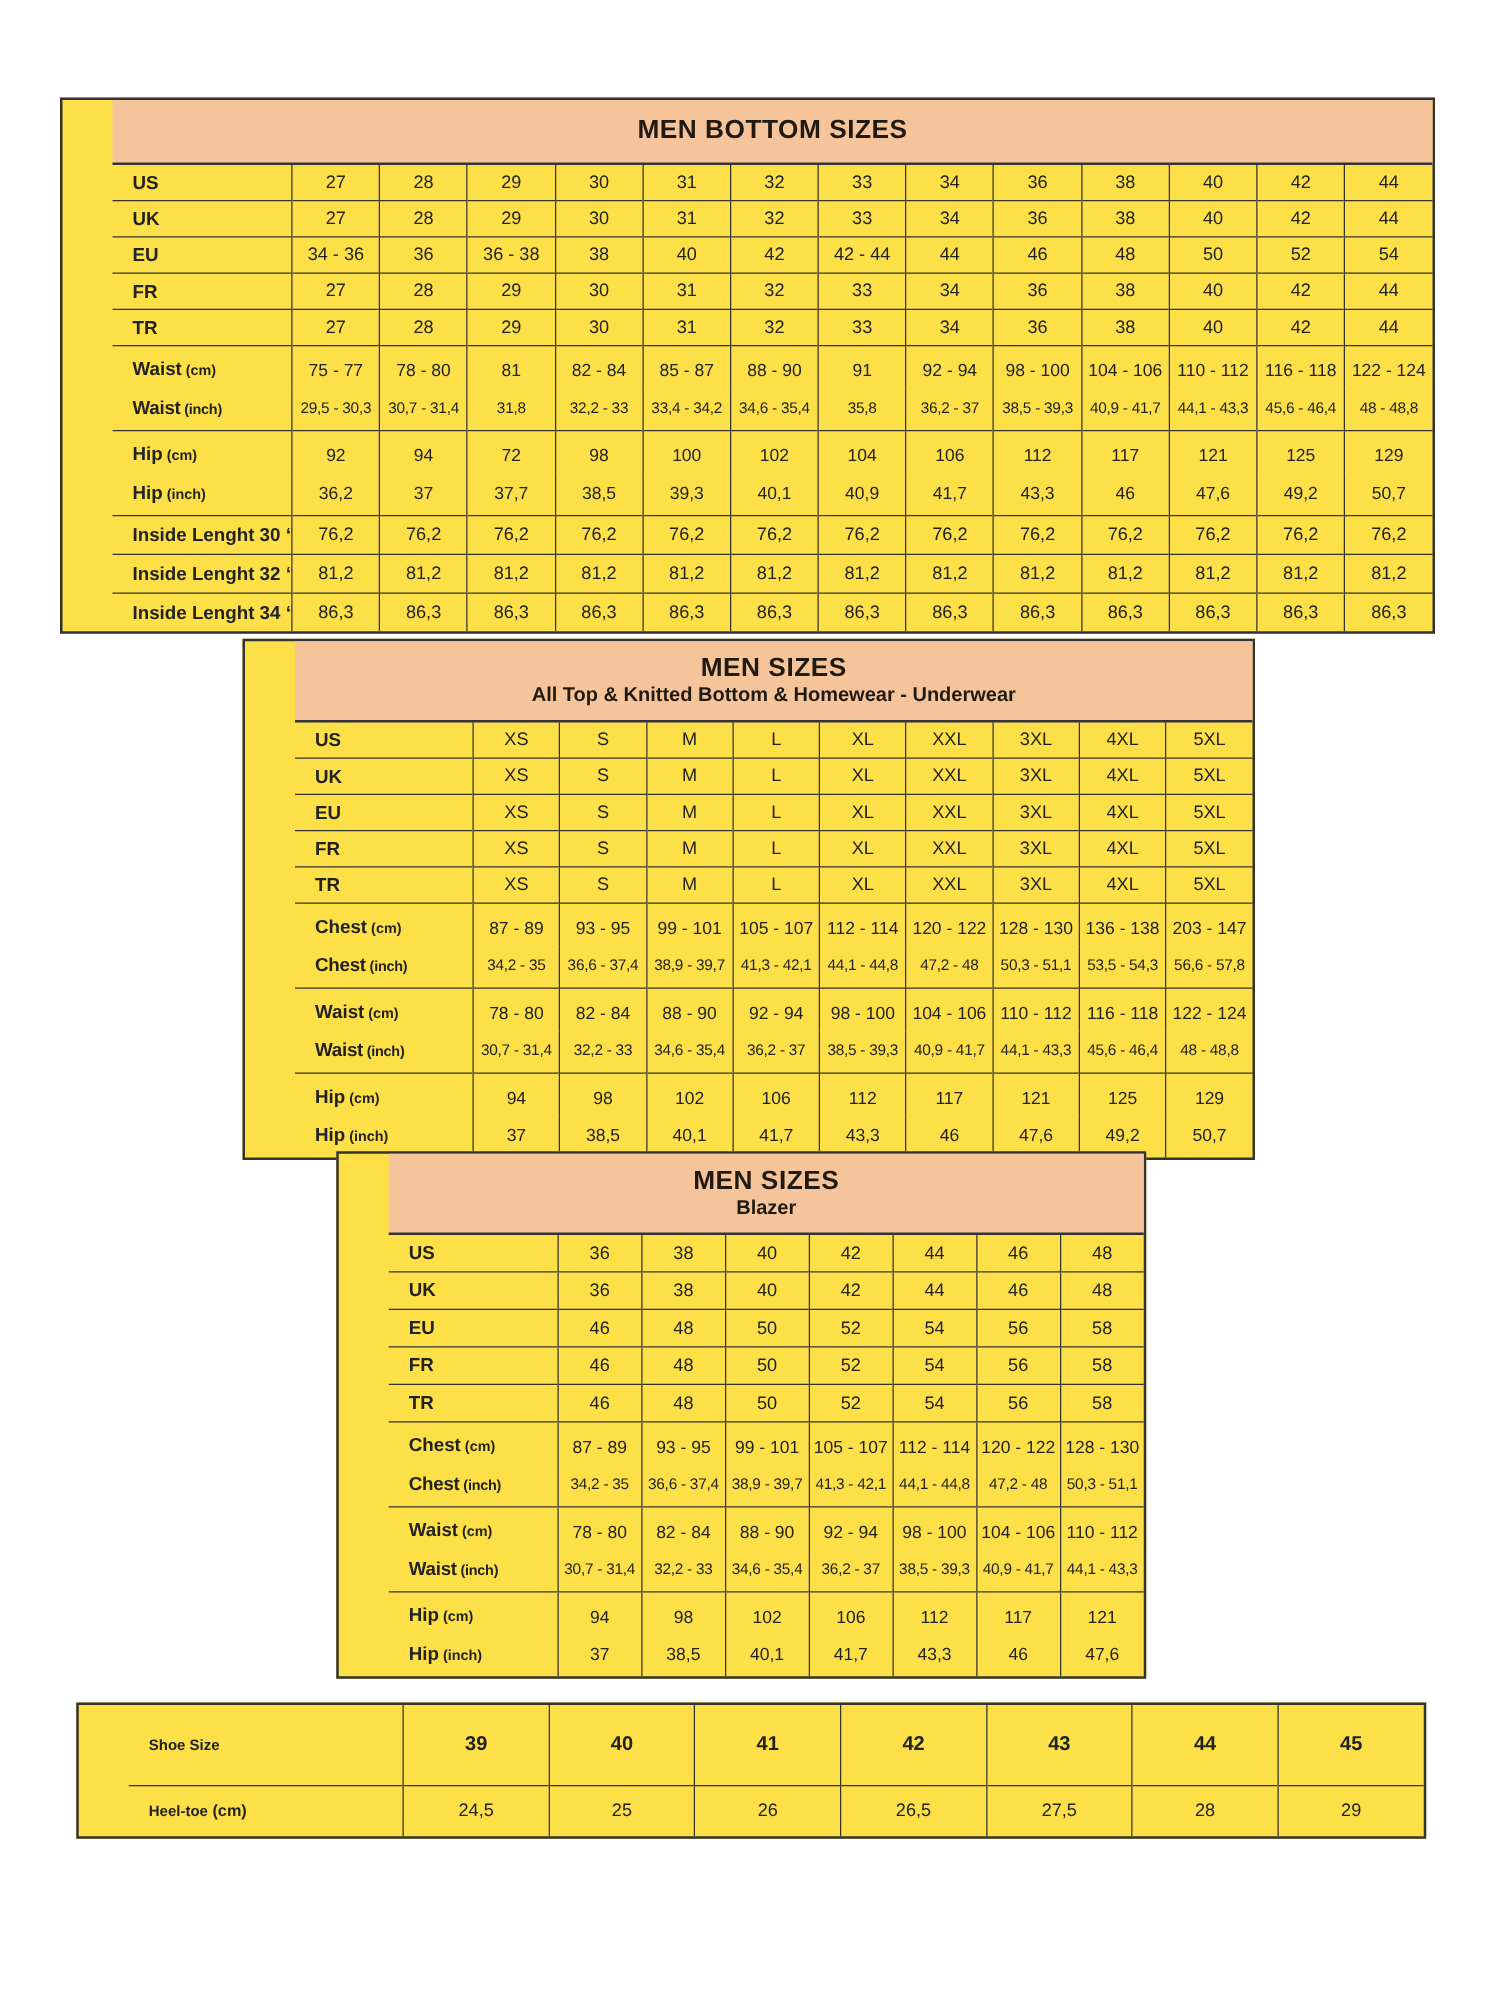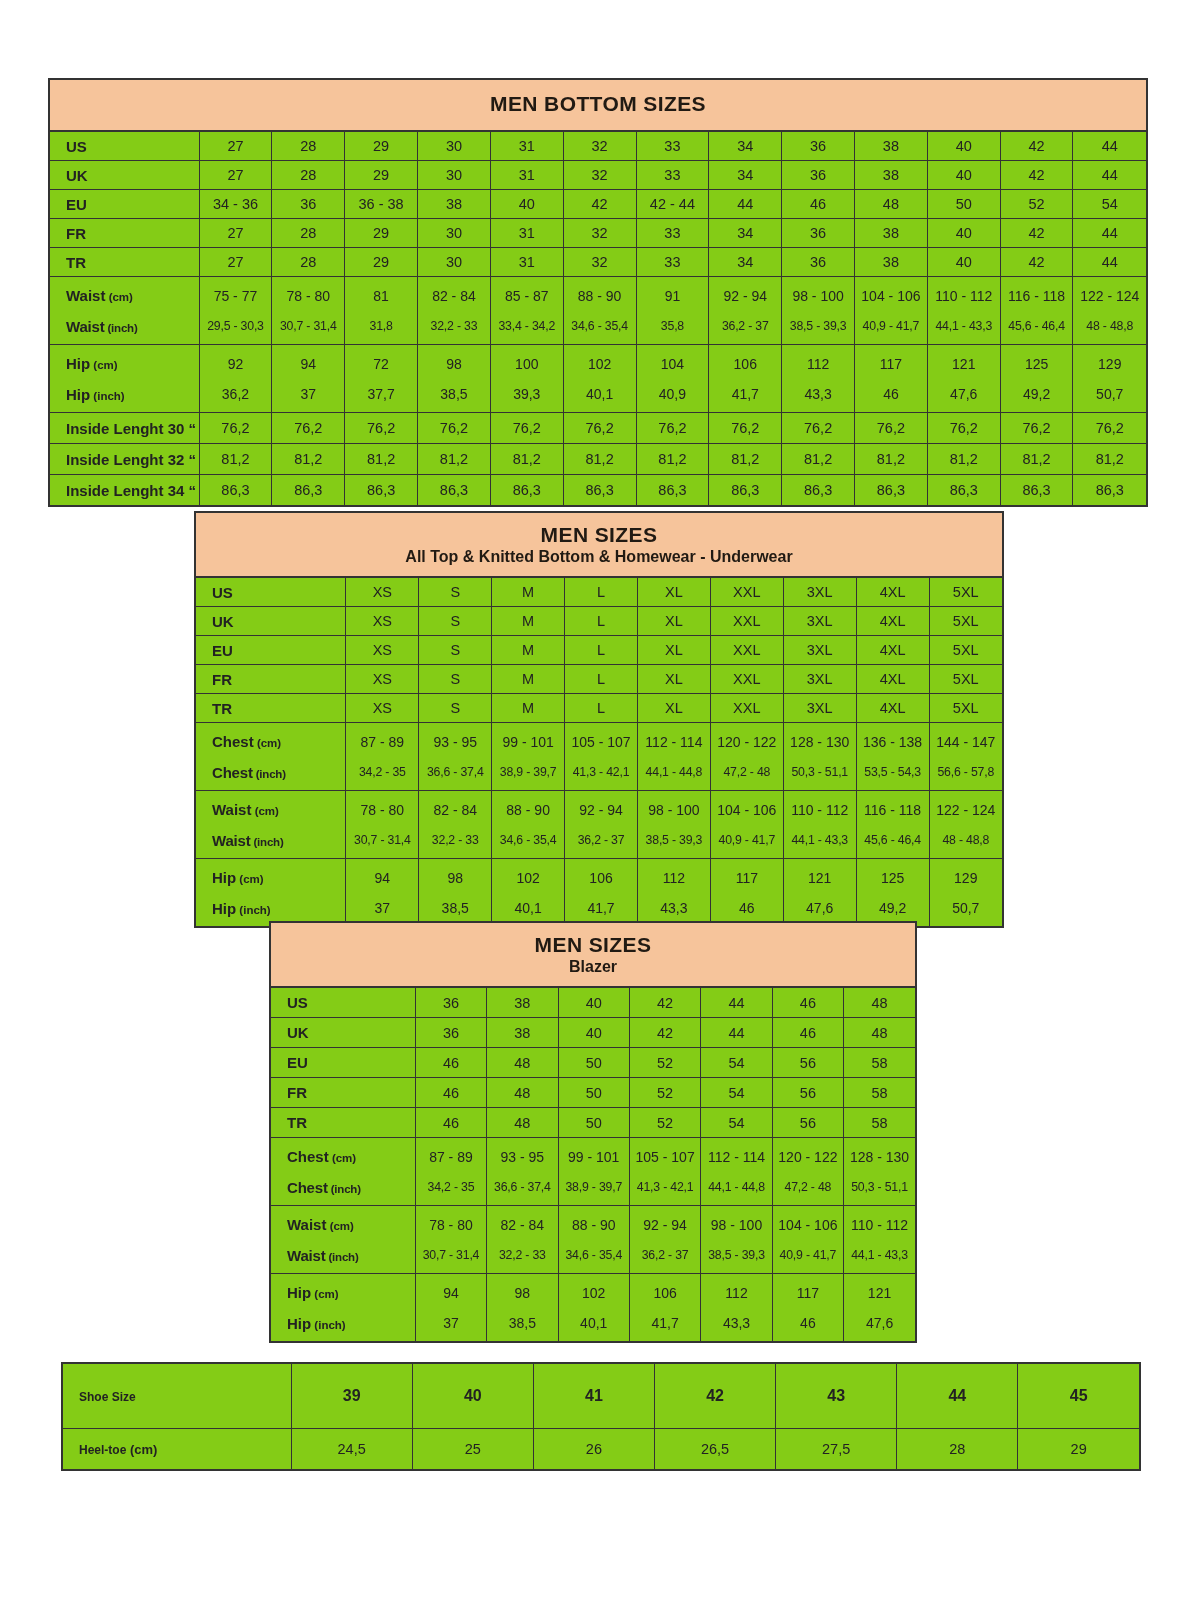--- a/index.html
+++ b/index.html
@@ -4,21 +4,21 @@
 <style>
   :root{
     --header-bg:#F6C49B;
     --border:#333333;
     --text:#1d1d1b;
   }
   html,body{margin:0;padding:0;background:#ffffff;}
   body{font-family:"Liberation Sans","DejaVu Sans",sans-serif;color:var(--text);}
   .page{position:relative;width:1200px;height:1605px;background:#ffffff;overflow:hidden;}
 
-  .tbl{position:absolute;border:2px solid var(--border);background:#84cc16;box-sizing:border-box;}
+  .tbl{position:absolute;border:2px solid var(--border);background:#fde047;box-sizing:border-box;padding-left:40px;}
   .t1{left:48px; top:78px;  width:1100px;}
   .t2{left:194px;top:511px; width:810px;}
   .t3{left:269px;top:921px; width:648px;}
   .t4{left:61px; top:1362px;width:1080px;}
 
   .hdr{background:var(--header-bg);border-bottom:2px solid var(--border);
        display:flex;flex-direction:column;align-items:center;justify-content:center;
        text-align:center;}
   .t1 .hdr{height:50px}
   .t2 .hdr,.t3 .hdr{height:63px}
@@ -385,21 +385,21 @@
           <tr class="value">
             <td><span class="lm">Chest</span><span class="lu"> (cm)</span></td>
             <td>87 - 89</td>
             <td>93 - 95</td>
             <td>99 - 101</td>
             <td>105 - 107</td>
             <td>112 - 114</td>
             <td>120 - 122</td>
             <td>128 - 130</td>
             <td>136 - 138</td>
-            <td>144 - 147</td>
+            <td>203 - 147</td>
           </tr>
           <tr class="inch">
             <td><span class="lm">Chest</span><span class="lu"> (inch)</span></td>
             <td>34,2 - 35</td>
             <td>36,6 - 37,4</td>
             <td>38,9 - 39,7</td>
             <td>41,3 - 42,1</td>
             <td>44,1 - 44,8</td>
             <td>47,2 - 48</td>
             <td>50,3 - 51,1</td>

